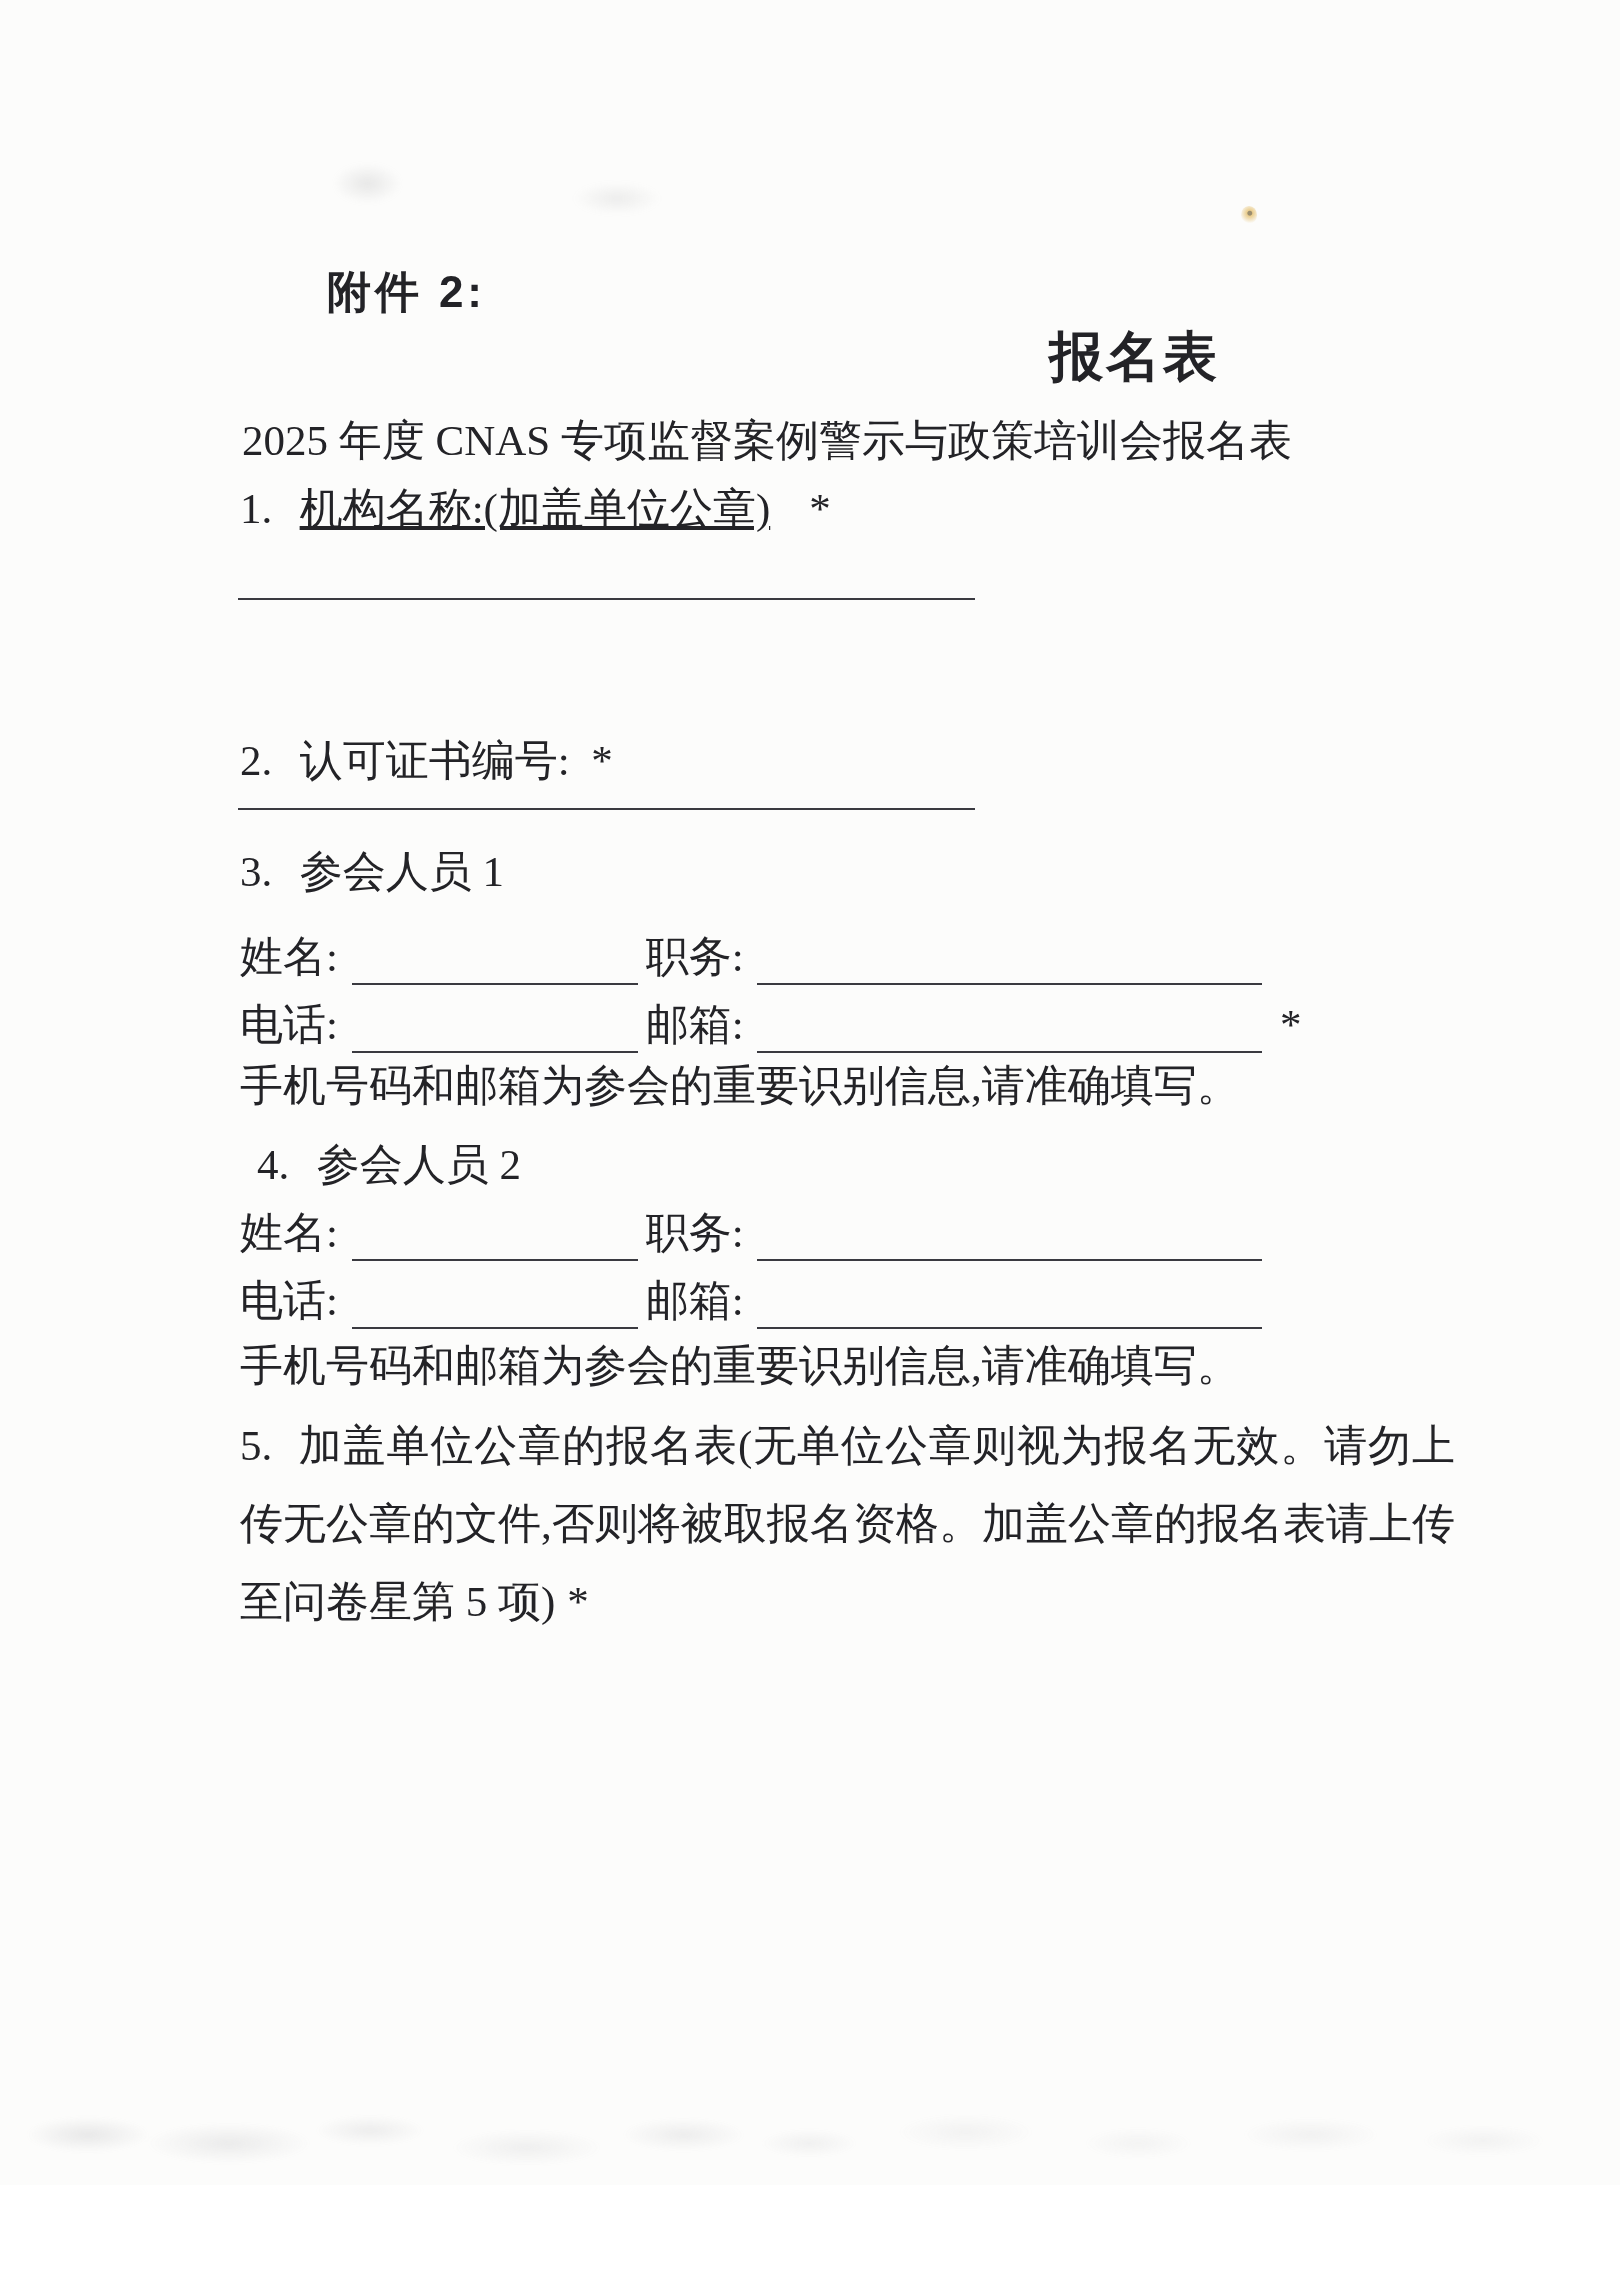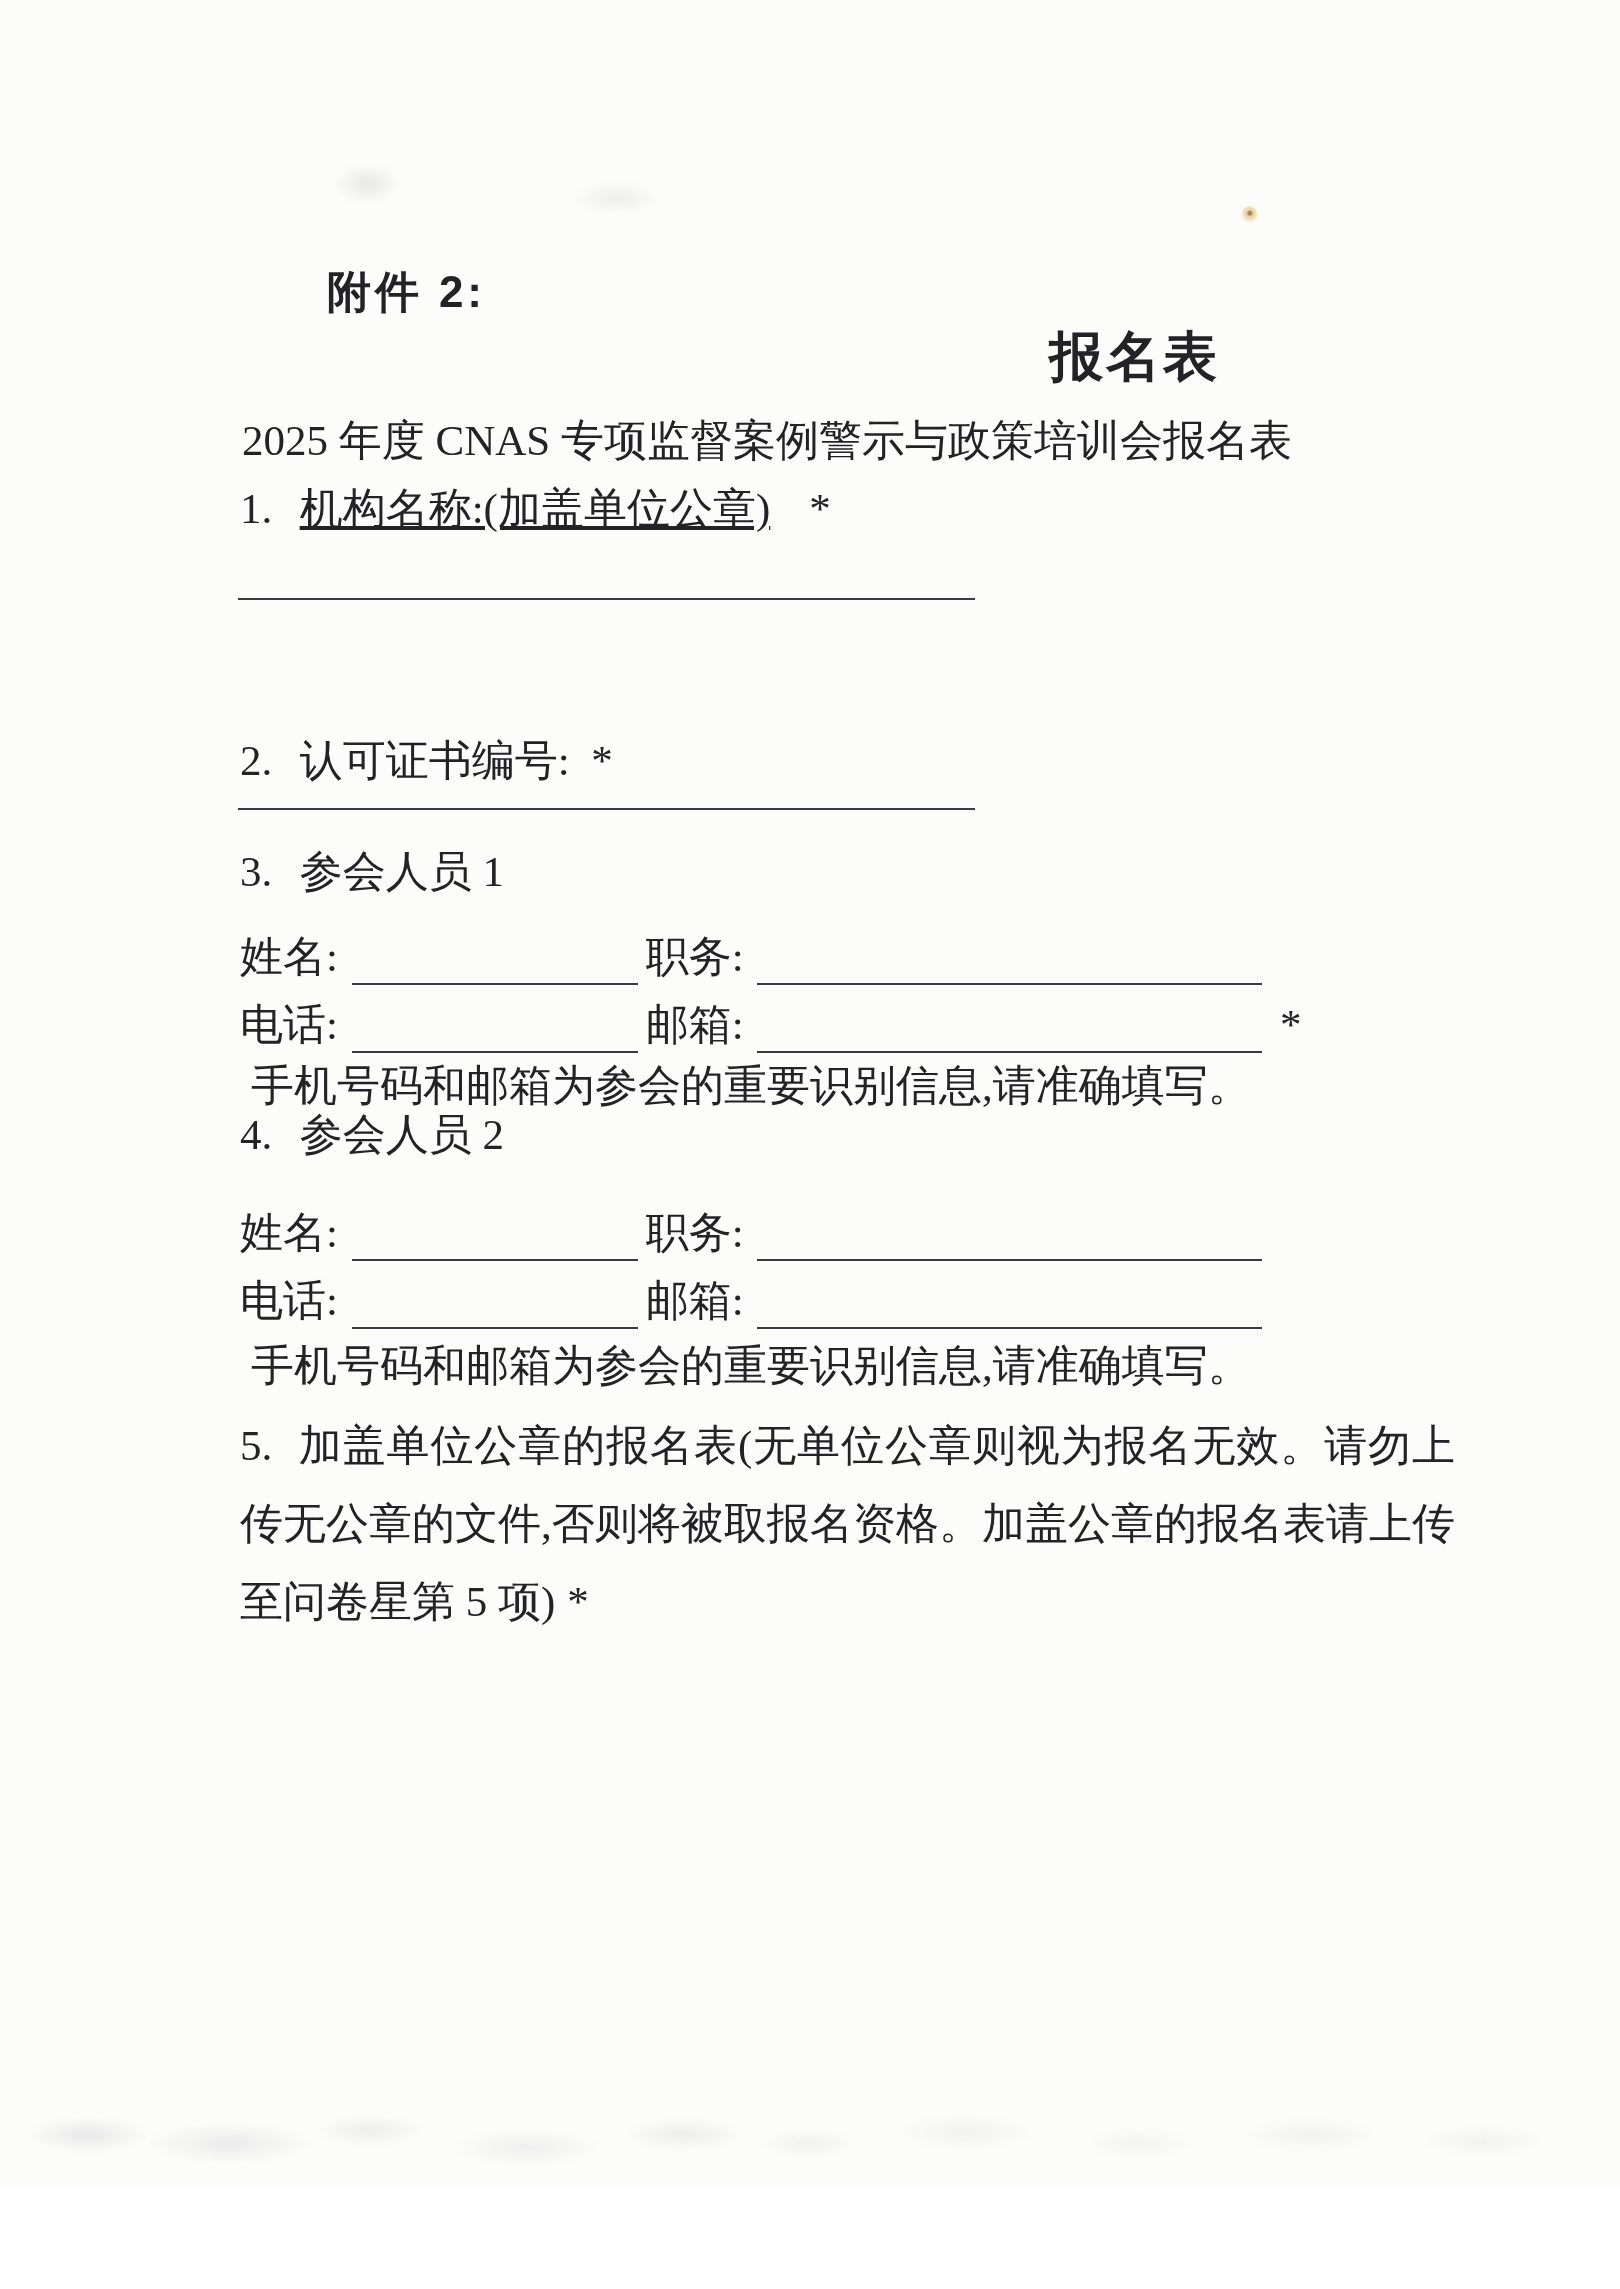--- a/index.html
+++ b/index.html
@@ -29,21 +29,21 @@
   
   .bodyline{
     left:240px;top:0;
     font-size:43px;line-height:57px;
     white-space:nowrap;
   }
   .subtitle{left:242px;top:412px;}
   .it1{top:480px;text-decoration:underline;}
   .it2{top:708px;margin-top:24px;}
   .it3{top:843px;}
-  .it4{top:1106px;}
+  .it4{top:1136px;margin-left:17px;}
   .num{display:inline-block;margin-right:27.4px;}
   .star{display:inline-block;margin-left:39px;}
   .star.tight{margin-left:21.6px;}
   
   .blankline{
     left:238px;width:737px;height:0;
     border-top:2.9px solid var(--line,#3a3a40);
   }
   .bl1{top:598px;}
   .bl2{top:808px;}
@@ -61,21 +61,21 @@
   .lbl{display:inline-block;}
   .field{
     display:inline-block;height:55px;
     border-bottom:2.9px solid var(--line,#3a3a40);
     margin-left:13.7px;
   }
   .fa{width:286px;}
   .fb{width:505px;}
   .lbl2{margin-left:8px;}
   .rowstar{margin-left:17.6px;font-size:43px;line-height:57px;}
-  .note{font-size:43px;line-height:57px;margin-left:11px;}
+  .note{font-size:43px;line-height:57px;}
   .note1{top:1057px;}
   .note2{top:1337px;}
   
   .para{
     left:240px;top:1407px;width:1215px;
     font-size:43px;line-height:78px;
     text-align:justify;text-justify:inter-character;
   }
   .para .num5{display:inline-block;margin-right:25.5px;}
   .para .star5{display:inline-block;margin-left:11.8px;}

